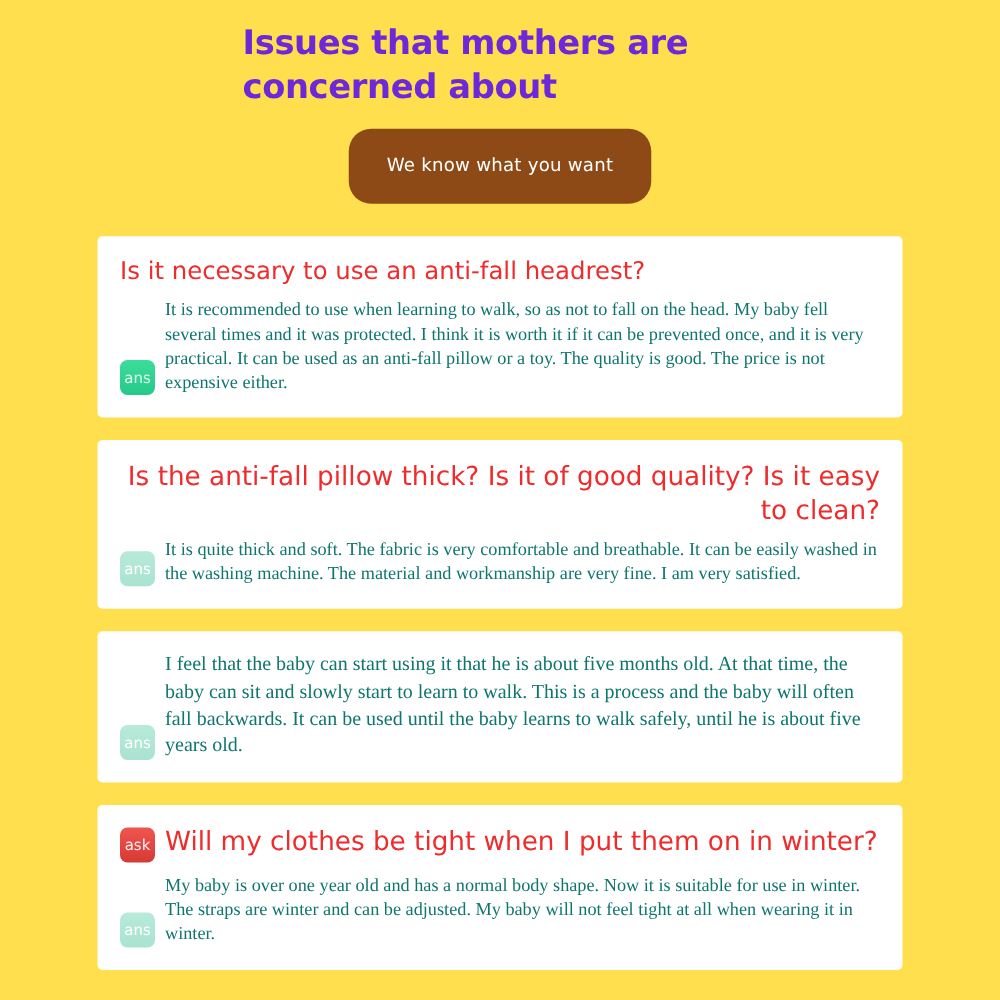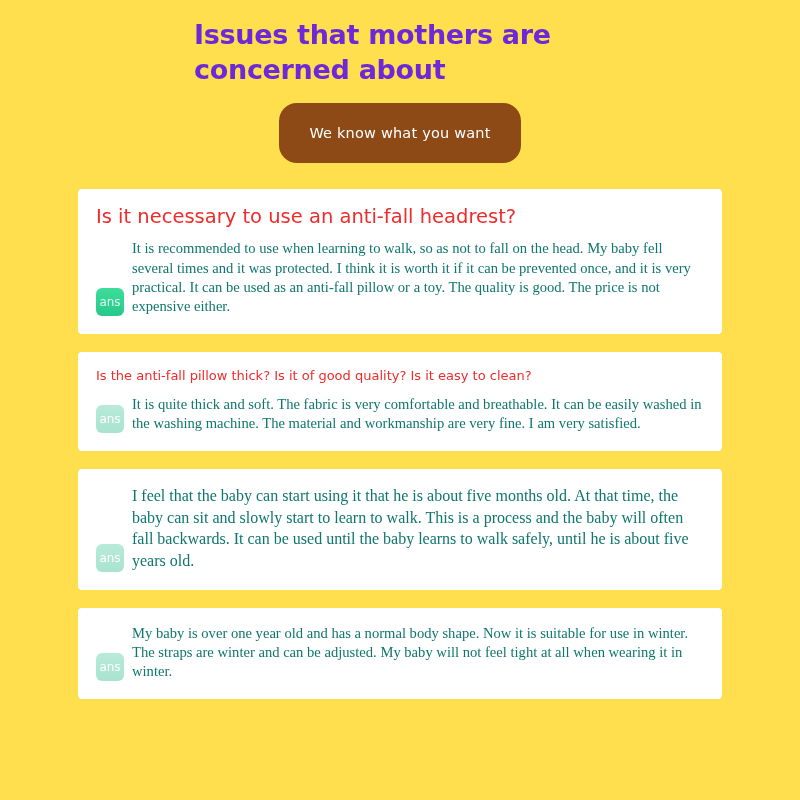--- a/index.html
+++ b/index.html
@@ -64,21 +64,21 @@
   }
   .q-row {
     display: flex;
     align-items: flex-start;
     gap: 8px;
     margin-bottom: 10px;
     text-align: right;
   }
   .q-text {
     color: #f02b2b;
-    font-size: 13px;
+    font-size: 21px;
     line-height: 1.25;
     font-family: "DejaVu Sans", sans-serif;
   }
   .q-text.big {
     font-size: 19.5px;
   }
   .badge {
     width: 28px;
     height: 28px;
     border-radius: 6px;
@@ -154,20 +154,24 @@
     </div>
 
     <div class="card">
       <div class="a-row">
         <div class="badge badge-ans pale">ans</div>
         <div class="a-text big">I feel that the baby can start using it that he is about five months old. At that time, the baby can sit and slowly start to learn to walk. This is a process and the baby will often fall backwards. It can be used until the baby learns to walk safely, until he is about five years old.</div>
       </div>
     </div>
 
     <div class="card">
+      <div class="q-row">
+        <div class="badge badge-ask">ask</div>
+        <div class="q-text">Will my clothes be tight when I put them on in winter?</div>
+      </div>
       <div class="a-row">
         <div class="badge badge-ans pale">ans</div>
         <div class="a-text">My baby is over one year old and has a normal body shape. Now it is suitable for use in winter. The straps are winter and can be adjusted. My baby will not feel tight at all when wearing it in winter.</div>
       </div>
     </div>
 
   </div>
 </div>
 
 </body></html>

